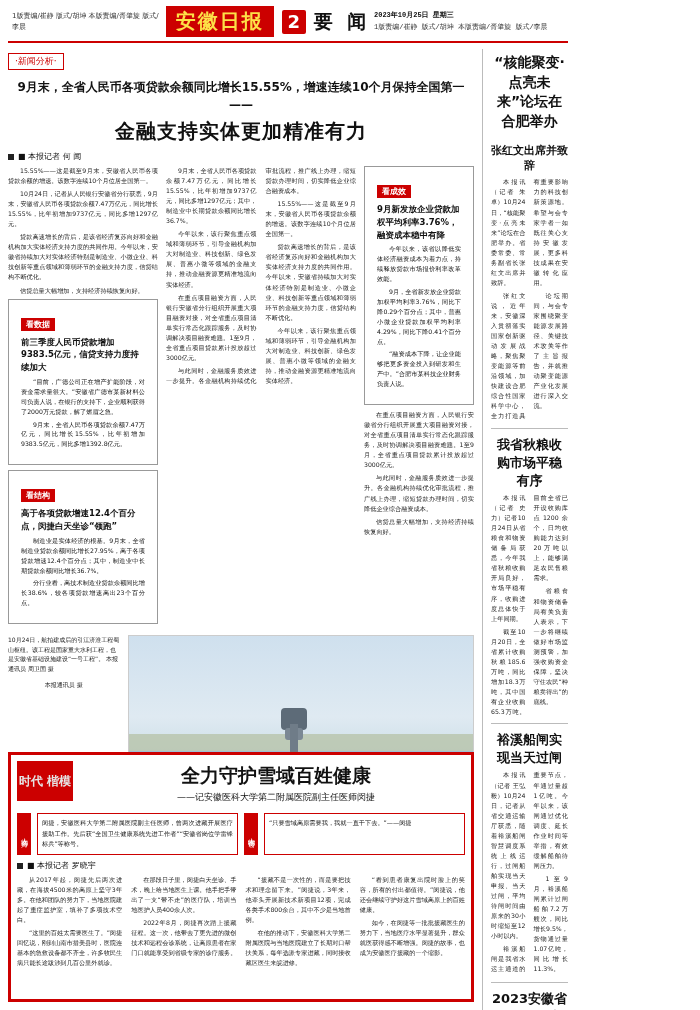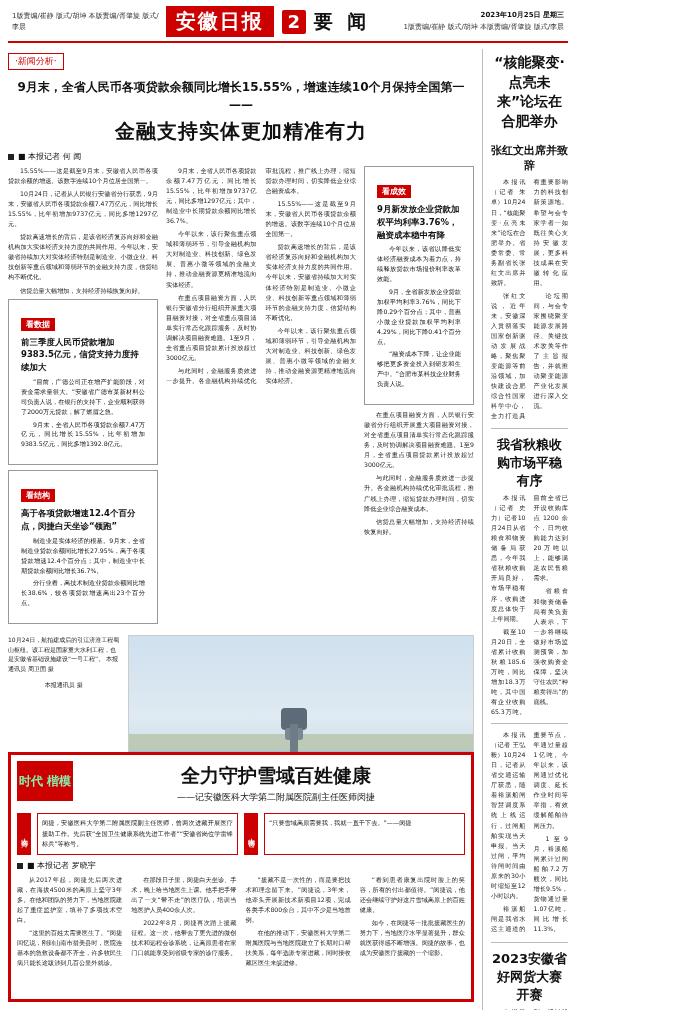--- a/index.html
+++ b/index.html
@@ -11,27 +11,27 @@
     overflow:hidden;
     position:relative;
   }
   .page{position:relative;width:576px;height:1010px;box-sizing:border-box;padding:0 8px;}
 
   
   .masthead{display:flex;align-items:center;justify-content:space-between;padding:6px 4px 4px 4px;border-bottom:2px solid #c00;}
   .mh-left{width:150px;font-size:7px;line-height:1.5;color:#333;}
   .mh-center{display:flex;align-items:center;gap:8px;}
   .paper-name{
-    background:#c00;color:#ffffff;font-weight:bold;font-size:20px;letter-spacing:2px;
+    background:#c00;color:#fde047;font-weight:bold;font-size:20px;letter-spacing:2px;
     padding:2px 10px;font-family:"DejaVu Sans","Liberation Sans",sans-serif;
   }
   .page-num{background:#c00;color:#fff;font-size:18px;font-weight:bold;width:24px;height:24px;
     display:flex;align-items:center;justify-content:center;border-radius:2px;}
   .section-name{font-size:19px;font-weight:bold;letter-spacing:4px;}
-  .mh-right{width:190px;font-size:7px;line-height:1.6;color:#333;text-align:right;}
+  .mh-right{width:190px;font-size:7px;line-height:1.6;color:#333;text-align:left;font-family:Liberation Mono, monospace;}
   .mh-right .date{font-weight:bold;color:#111;}
 
   
   .cols{display:flex;gap:8px;margin-top:6px;}
   .col-left{width:466px;}
   .col-right{width:210px;border-left:1px solid #bbb;padding-left:8px;}
 
   
   .kicker{display:inline-block;border:1px solid #c00;color:#c00;font-size:9px;padding:1px 6px;margin-bottom:6px;}
 
@@ -69,21 +69,21 @@
   .island{position:absolute;left:8%;right:6%;bottom:10%;height:30%;background:#8e9a7d;border-radius:50% 45% 40% 55%/60% 55% 45% 50%;}
   .island2{position:absolute;left:14%;right:12%;bottom:16%;height:20%;background:#a7b18e;border-radius:50%;}
   .tower{position:absolute;left:48%;top:34%;width:26px;height:86px;transform:translateX(-50%);}
   .tower .shaft{position:absolute;left:50%;transform:translateX(-50%);bottom:0;width:8px;height:70px;background:#6f7c88;}
   .tower .pod{position:absolute;left:50%;transform:translateX(-50%);top:0;width:26px;height:22px;background:#5d6b78;border-radius:4px;}
   .tower .pod2{position:absolute;left:50%;transform:translateX(-50%);top:20px;width:18px;height:12px;background:#7b8894;border-radius:3px;}
   .shore{position:absolute;left:0;right:0;top:46%;height:8%;background:#b6c2a6;opacity:.75;}
 
   
   .feature{position:absolute;left:8px;bottom:8px;width:466px;border:3px solid #c00;box-sizing:border-box;padding:6px;background:#fff;}
-  .feat-logo{width:56px;height:40px;background:#c00;color:#86efac;font-size:12px;font-weight:bold;
+  .feat-logo{width:56px;height:40px;background:#c00;color:#e5e5e5;font-size:12px;font-weight:bold;
     display:flex;align-items:center;justify-content:center;text-align:center;line-height:1.15;float:left;margin-right:8px;}
   .feat-title{font-size:19px;font-weight:bold;text-align:center;margin:2px 0 2px;}
   .feat-sub{font-size:9px;text-align:center;margin-bottom:5px;}
   .vtab{width:14px;background:#c00;color:#fff;font-size:7px;writing-mode:vertical-rl;text-orientation:upright;
     display:flex;align-items:center;justify-content:center;padding:4px 0;letter-spacing:1px;}
   .quotebox{border:1px solid #c00;padding:4px;font-size:6.2px;line-height:1.7;text-align:justify;}
 
   
   .rphoto{position:relative;height:112px;border:1px solid #ccc;overflow:hidden;background:#b9c7b2;}
   .rp-ground{position:absolute;inset:0;background:linear-gradient(#c8d2c3,#9fae9a);}
@@ -215,20 +215,21 @@
 
       <div class="r-head2">我省秋粮收购市场平稳有序</div>
       <div class="r-text r-cols2">
         <p>本报讯（记者 史力）记者10月24日从省粮食和物资储备局获悉，今年我省秋粮收购开局良好，市场平稳有序，收购进度总体快于上年同期。</p>
         <p>截至10月20日，全省累计收购秋粮185.6万吨，同比增加18.3万吨，其中国有企业收购65.3万吨。目前全省已开设收购库点1200余个，日均收购能力达到20万吨以上，能够满足农民售粮需求。</p>
         <p>省粮食和物资储备局有关负责人表示，下一步将继续做好市场监测预警，加强收购资金保障，坚决守住农民“种粮卖得出”的底线。</p>
       </div>
 
       <div class="r-rule"></div>
 
+      <div class="r-head2">裕溪船闸实现当天过闸</div>
       <div class="r-text r-cols2">
         <p>本报讯（记者 王弘毅）10月24日，记者从省交通运输厅获悉，随着裕溪船闸智慧调度系统上线运行，过闸船舶实现当天申报、当天过闸，平均待闸时间由原来的30小时缩短至12小时以内。</p>
         <p>裕溪船闸是我省水运主通道的重要节点，年通过量超1亿吨。今年以来，该闸通过优化调度、延长作业时间等举措，有效缓解船舶待闸压力。</p>
         <p>1至9月，裕溪船闸累计过闸船舶7.2万艘次，同比增长9.5%，货物通过量1.07亿吨，同比增长11.3%。</p>
       </div>
 
       <div class="r-rule"></div>
 
       <div class="r-head2">2023安徽省好网货大赛开赛</div>
       <div class="r-text r-cols2">

